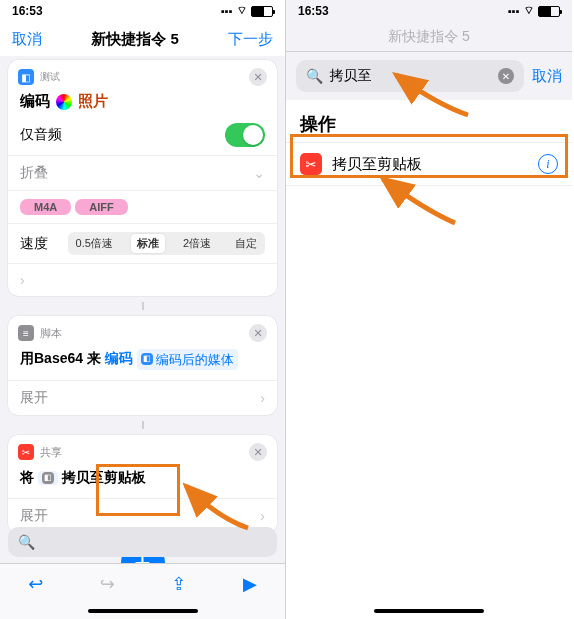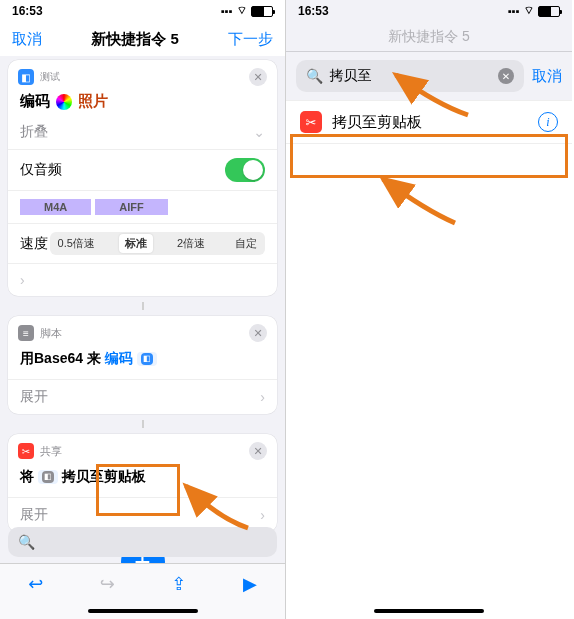--- a/index.html
+++ b/index.html
@@ -26,25 +26,25 @@
   .close-mini { margin-left: auto; width: 18px; height: 18px; border-radius: 9px; background: #e5e5ea; color: #8e8e93; display: flex; align-items: center; justify-content: center; font-size: 11px; }
   .mini-ico { width: 16px; height: 16px; border-radius: 4px; display: flex; align-items: center; justify-content: center; font-size: 10px; color: #fff; }
   .mini-blue { background: #2d8cff; }
   .mini-gray { background: #8e8e93; }
   .mini-red { background: #ff3b30; }
   .mini-ico.big { width: 22px; height: 22px; border-radius: 5px; font-size: 13px; }
   .row { display: flex; align-items: center; justify-content: space-between; padding: 8px 12px; font-size: 14px; color: #000; }
   .row + .row { border-top: 0.5px solid #eee; }
   .row .label { flex: 1; }
   .chev { color: #c7c7cc; font-size: 14px; }
-  .pill-seg { display: flex; gap: 18px; background: #eee; border-radius: 6px; padding: 2px; font-size: 11px; }
+  .pill-seg { display: flex; gap: 12px; background: #eee; border-radius: 6px; padding: 2px; font-size: 11px; }
   .pill-seg span { padding: 2px 6px; border-radius: 4px; color: #333; }
   .pill-seg .sel { background: #fff; box-shadow: 0 0 2px rgba(0,0,0,0.15); font-weight: 600; }
   .tagpills { display: flex; gap: 4px; }
-  .tagpills span { font-size: 11px; background: #c4b5fd; border-radius: 0; padding: 2px 24px; font-weight: 600; color: #555; }
+  .tagpills span { font-size: 11px; background: #f9a8d4; border-radius: 7px; padding: 2px 14px; font-weight: 600; color: #555; }
   .toggle { width: 40px; height: 24px; border-radius: 12px; background: #34c759; position: relative; }
   .toggle i { position: absolute; right: 2px; top: 2px; width: 20px; height: 20px; background: #fff; border-radius: 10px; box-shadow: 0 1px 2px rgba(0,0,0,0.2); }
   .body-text { padding: 6px 12px 10px; font-size: 14px; font-weight: 600; line-height: 1.5; }
   .body-text .blue { color: #007aff; font-weight: 600; }
   .body-text .pill-inline { display: inline-flex; align-items: center; gap: 3px; padding: 1px 4px; background: #eaf3ff; border-radius: 4px; color: #007aff; font-size: 13px; font-weight: 500; vertical-align: middle; }
   .expand-row { border-top: 0.5px solid #eee; padding: 8px 12px; font-size: 14px; color: #8e8e93; display: flex; justify-content: space-between; align-items: center; }
   .encode-row { display: flex; align-items: center; gap: 6px; padding: 6px 12px 4px; font-size: 15px; font-weight: 600; }
   .photo-ico { width: 16px; height: 16px; border-radius: 8px; background: conic-gradient(red,yellow,lime,cyan,blue,magenta,red); }
   .connector { width: 2px; height: 8px; background: #d0d0d0; margin: 0 auto; }
   .plus-btn { width: 44px; height: 44px; border-radius: 22px; background: #007aff; color: #fff; font-size: 28px; display: flex; align-items: center; justify-content: center; margin: 8px auto 10px; }
@@ -96,28 +96,28 @@
       <span class="mini-ico mini-blue">◧</span>
       <span style="font-size:10px;">测试</span>
       <span class="close-mini">✕</span>
     </div>
     <div class="encode-row">
       <span>编码</span>
       <span class="photo-ico"></span>
       <span style="color:#c2410c;">照片</span>
     </div>
     <div class="row">
-      <span class="label" style="color:#8e8e93;">折叠</span>
-      <span class="chev">⌄</span>
-    </div>
-    <div class="row">
       <span class="label">仅音频</span>
       <span class="toggle">
           <i></i>
         </span>
+    </div>
+    <div class="row">
+      <span class="label" style="color:#8e8e93;">折叠</span>
+      <span class="chev">⌄</span>
     </div>
     <div class="row">
       <span class="tagpills">
         <span>M4A</span>
         <span>AIFF</span>
       </span>
     </div>
     <div class="row">
       <span class="label">速度</span>
       <span class="pill-seg">
@@ -138,20 +138,21 @@
     <div class="card-head row2">
       <span class="mini-ico mini-gray">≡</span>
       <span>脚本</span>
       <span class="close-mini">✕</span>
     </div>
     <div class="body-text">
       <span>用Base64 来</span>
       <span class="blue">编码</span>
       <span class="pill-inline">
         <span class="mini-ico mini-blue" style="width:12px;height:12px;font-size:8px;">◧</span>
+        <span>编码后的媒体</span>
       </span>
     </div>
     <div class="expand-row">
       <span>展开</span>
       <span class="chev">›</span>
     </div>
   </div>
 
   <div class="connector"></div>
 
@@ -210,20 +211,21 @@
   </div>
   <div class="right-search-wrap">
     <div class="right-search">
       <span style="color:#8e8e93;">🔍</span>
       <span>拷贝至</span>
       <span class="clear">✕</span>
     </div>
     <span style="color:#007aff; font-size:15px;">取消</span>
   </div>
   <div class="right-body">
+    <div class="section-title">操作</div>
     <div class="action-row">
       <span class="mini-ico mini-red big">✂</span>
       <span style="font-size:15px; font-weight:500;">拷贝至剪贴板</span>
       <span class="info">i</span>
     </div>
   </div>
   <div style="position:absolute;bottom:0;left:0;right:0;">
     <div class="home-ind">
         <i></i>
       </div>

